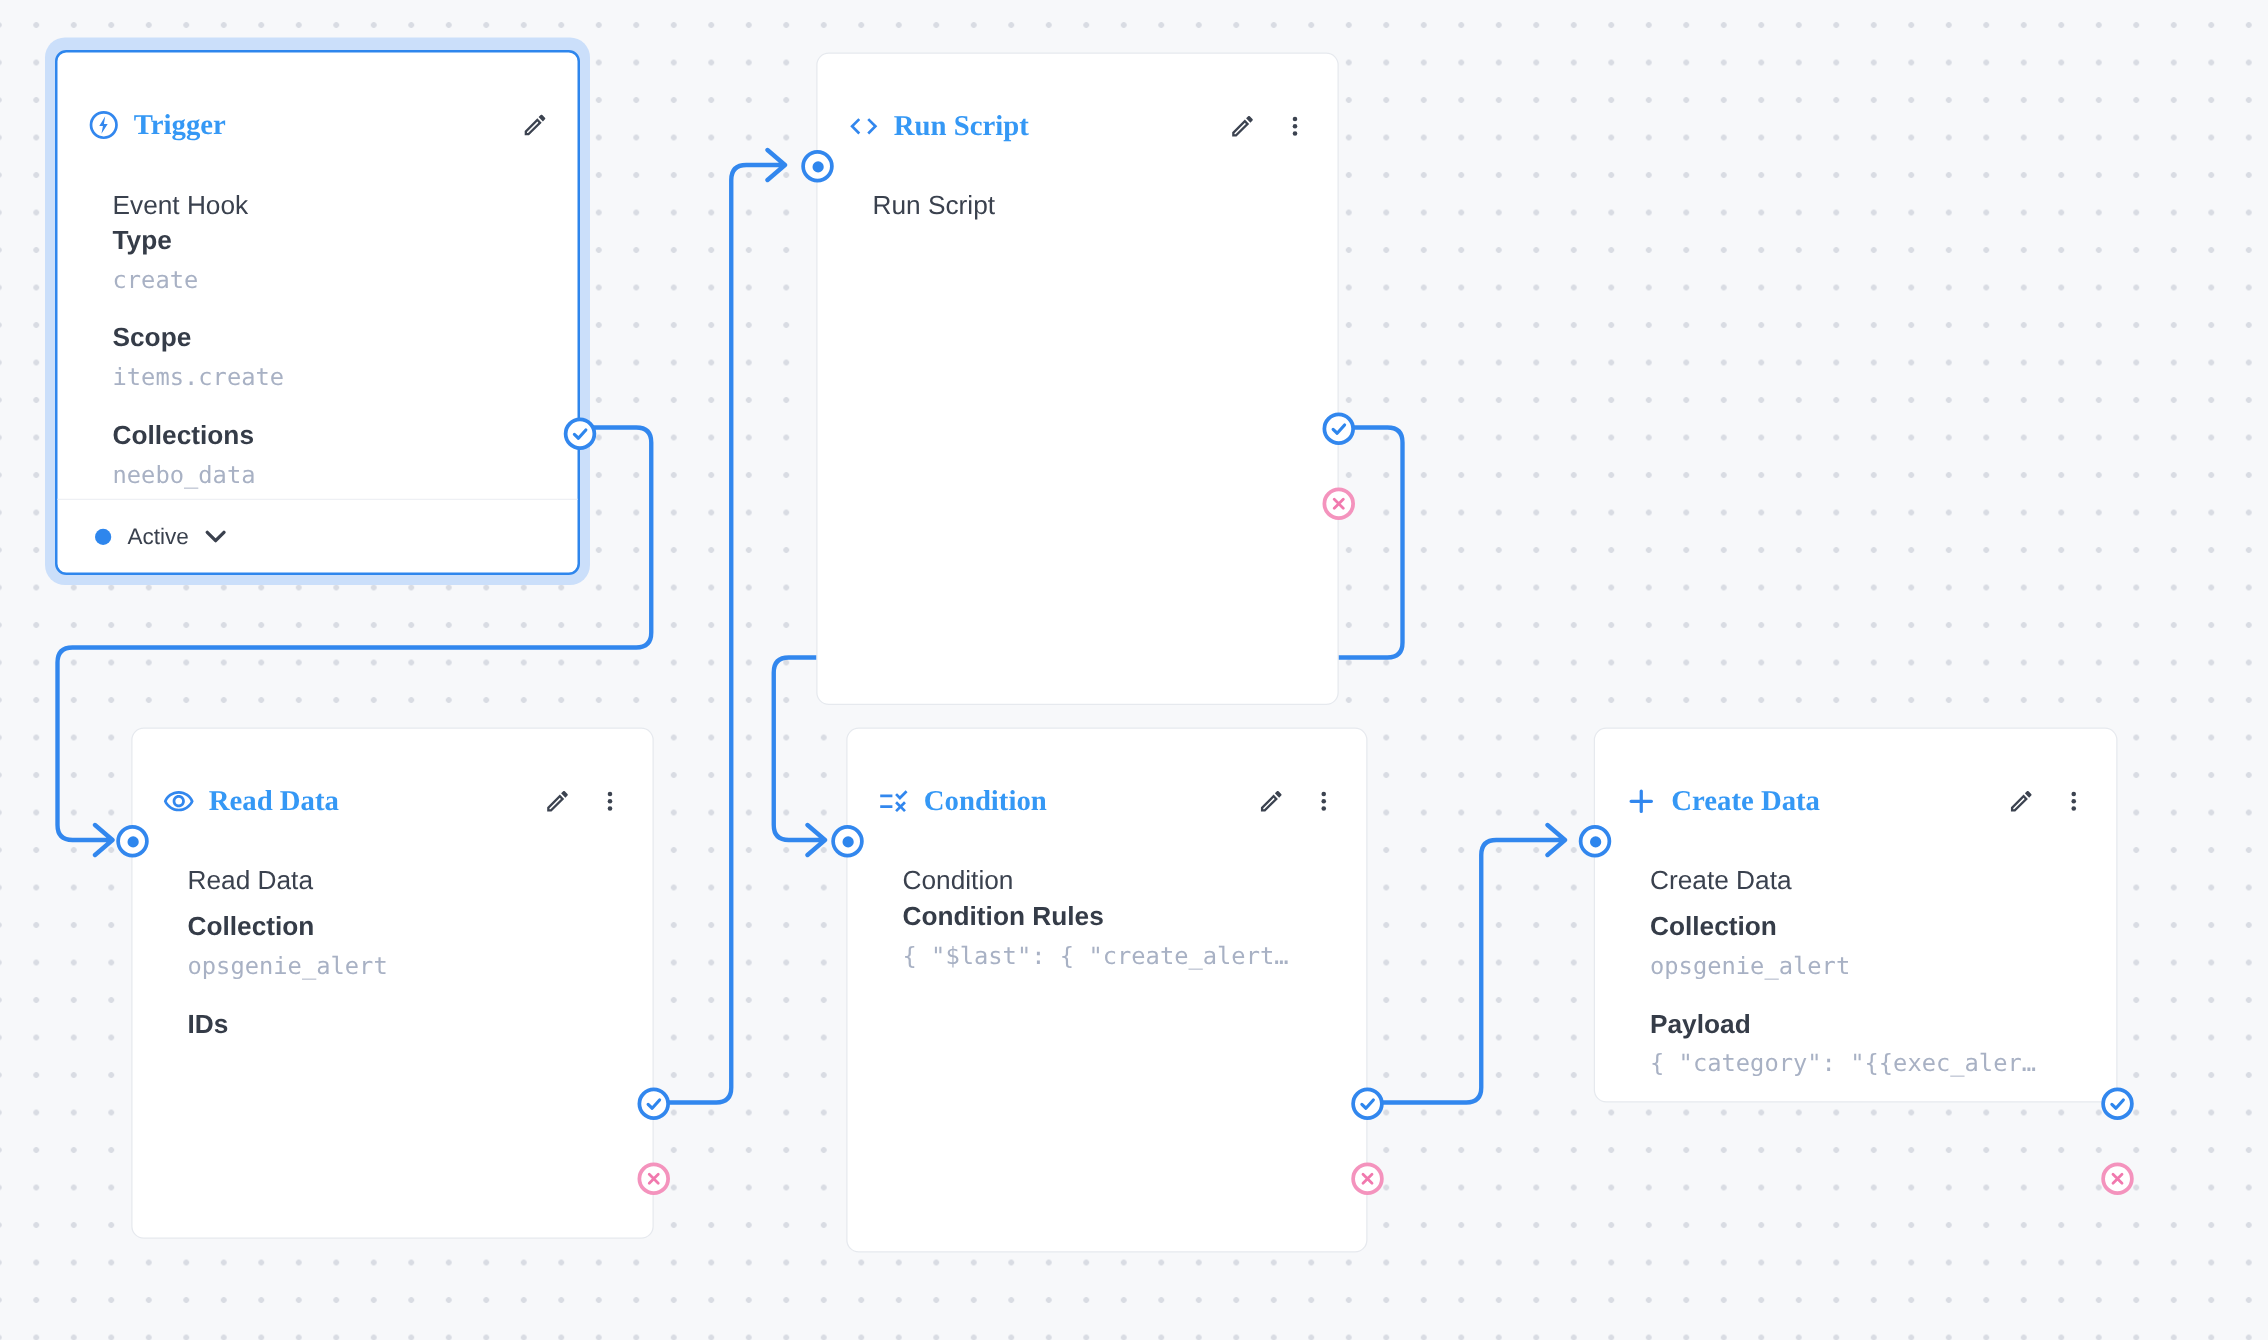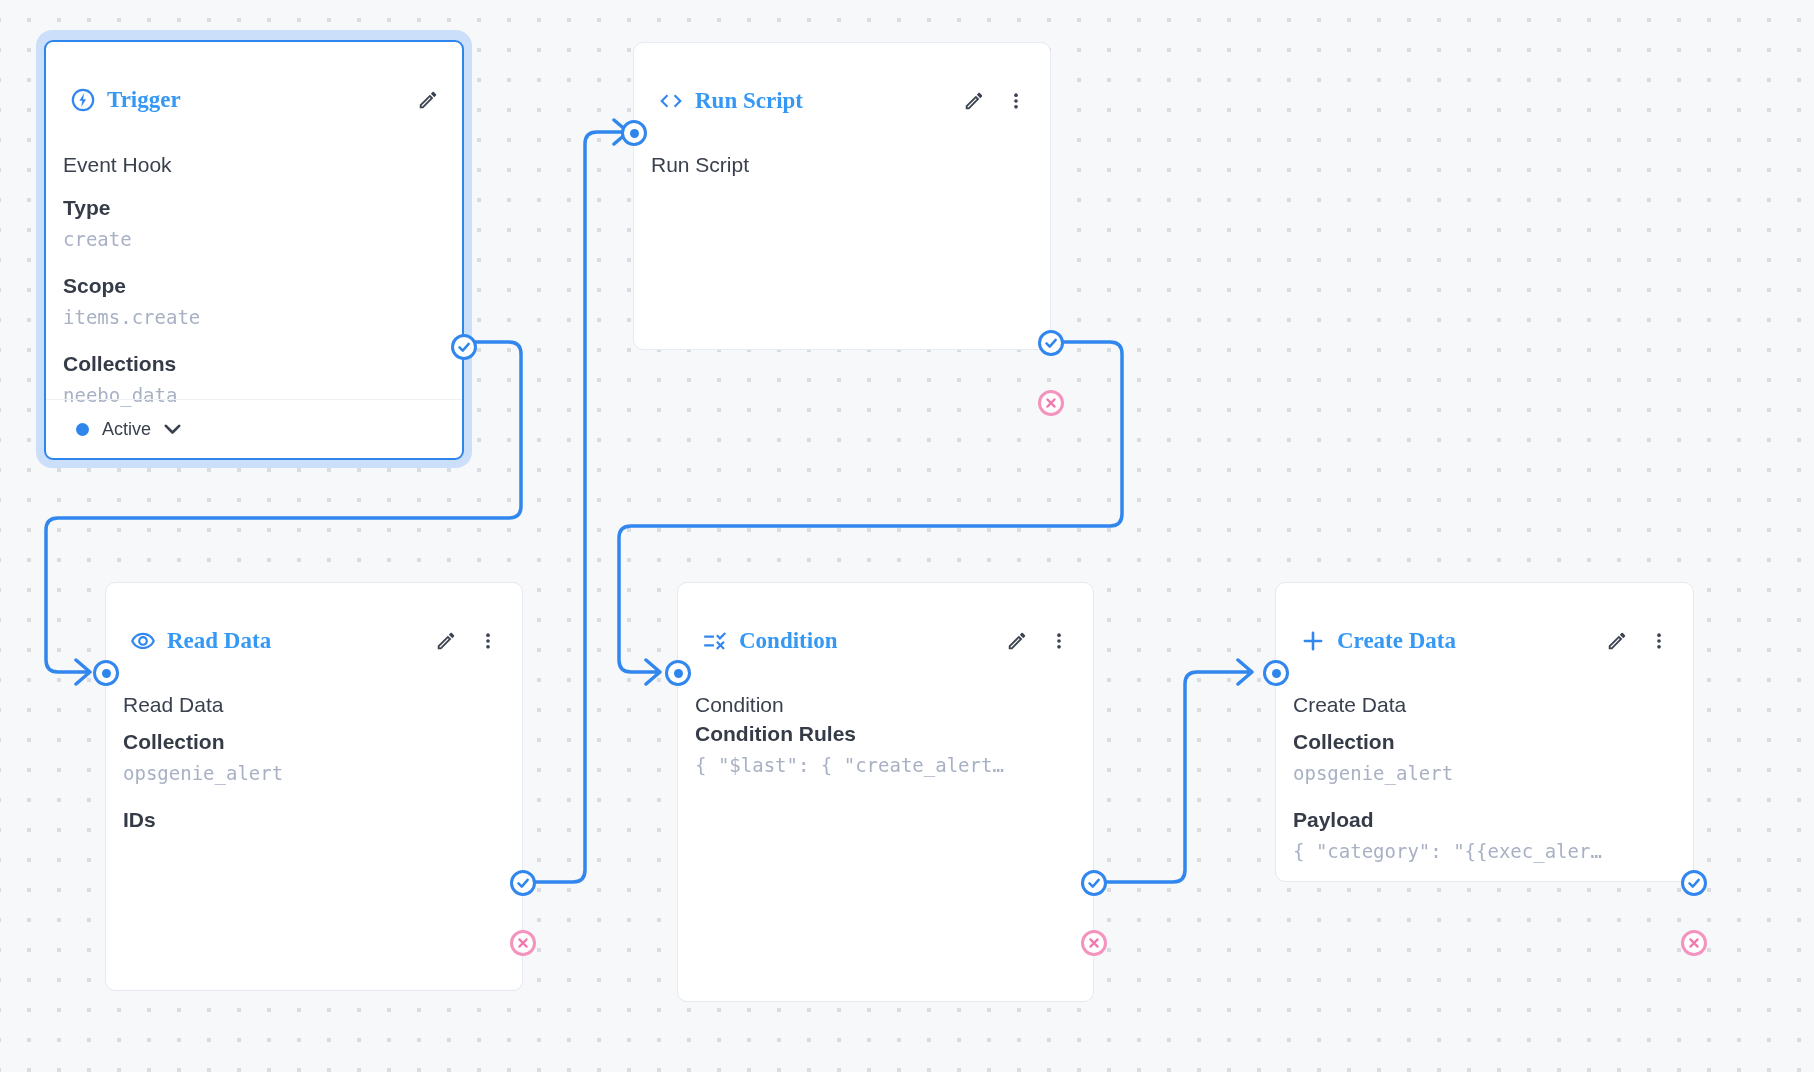--- a/index.html
+++ b/index.html
@@ -21,24 +21,24 @@
   
   .halo{position:absolute;z-index:2;background:#cbdffa;border-radius:16px;}
   .halo .card{border:2.5px solid #2e86ed;border-radius:9px;}
 
   .card-header{display:flex;align-items:center;gap:11px;padding:24px 22px 0 24px;font-family:Liberation Serif, serif;}
   .node-title{font-size:23px;font-weight:700;color:#3598f5;line-height:30px;white-space:nowrap;}
   .title-icon{width:26px;height:26px;flex:0 0 auto;display:flex;align-items:center;justify-content:center;}
   .header-actions{margin-left:auto;display:flex;align-items:center;gap:18px;}
   .icon-btn{width:24px;height:24px;display:flex;align-items:center;justify-content:center;cursor:pointer;background:none;border:none;padding:0;}
 
-  .card-body{padding:0 17px;}
+  .card-body{padding:0 44px;}
   .input-row{display:flex;align-items:center;height:30px;margin-top:15px;}
   .input-label{font-size:21px;color:#3a414e;}
-  .field-label{font-size:21px;font-weight:700;color:#353c48;margin-top:15px;line-height:28px;}
+  .field-label{font-size:21px;font-weight:700;color:#353c48;line-height:28px;}
   .subtitle{font-size:21px;color:#3a414e;margin-top:17px;line-height:28px;}
   .field-value{
     font-family:"DejaVu Sans Mono",monospace;font-size:19px;color:#a8b1c4;
     line-height:28px;margin-top:3px;white-space:nowrap;overflow:hidden;
   }
 
   .card-footer{
     position:absolute;left:0;right:0;bottom:0;height:58px;
     border-top:1.5px solid #eef0f4;display:flex;align-items:center;
     padding-left:30px;gap:13px;cursor:pointer;
@@ -103,21 +103,21 @@
         </svg>
       </footer>
       <span class="badge resolve" style="top:292px;right:-15px;">
         <svg width="18" height="18" viewBox="0 0 20 20">
           <polyline points="5,10.5 8.6,14 15.2,6.6" fill="none" stroke="#2e86ed" stroke-width="2.8" stroke-linecap="round" stroke-linejoin="round"></polyline>
         </svg>
       </span>
     </div>
   </section>
 
-  <section class="node" style="left:633px;top:42px;width:418px;height:308px;">
+  <section class="node" style="left:653px;top:42px;width:418px;height:522px;">
     <div class="card">
       <header class="card-header">
         <span class="title-icon">
           <svg width="26" height="26" viewBox="0 0 24 24">
             <path fill="#3287ee" d="M9.4 16.6 4.8 12l4.6-4.6L8 6l-6 6 6 6 1.4-1.4zm5.2 0 4.6-4.6-4.6-4.6L16 6l6 6-6 6-1.4-1.4z"></path>
           </svg>
         </span>
         <h2 class="node-title">Run Script</h2>
         <span class="header-actions">
           <button class="icon-btn">

